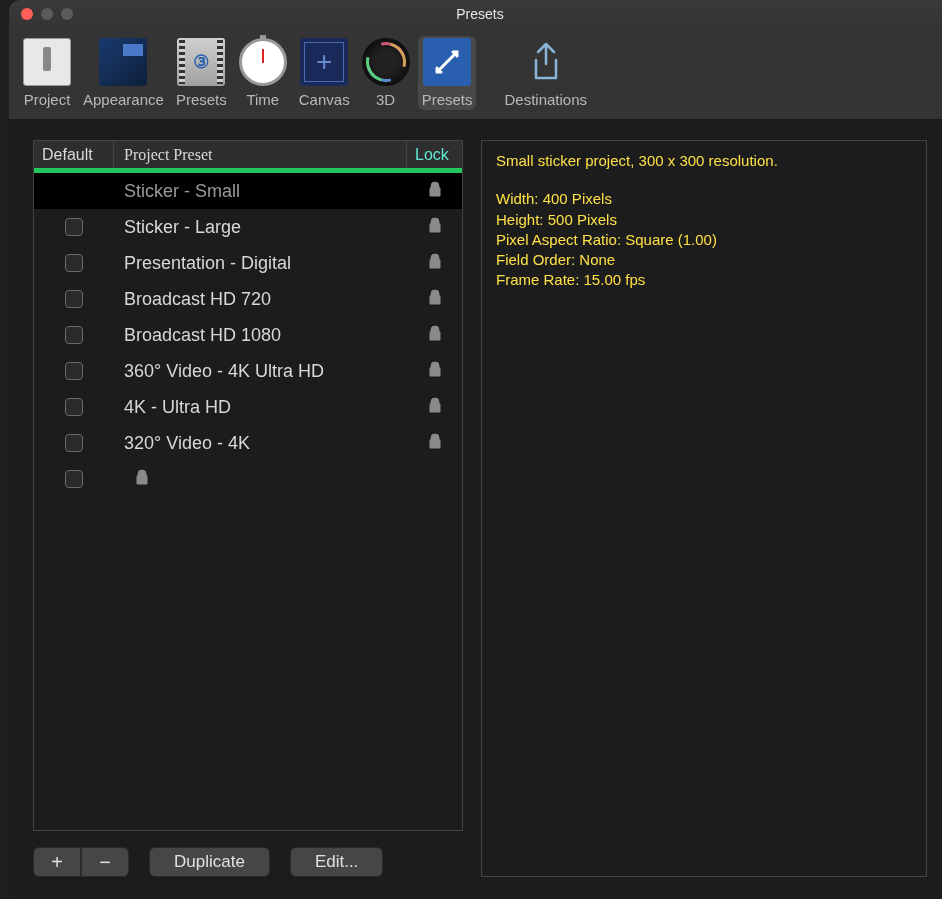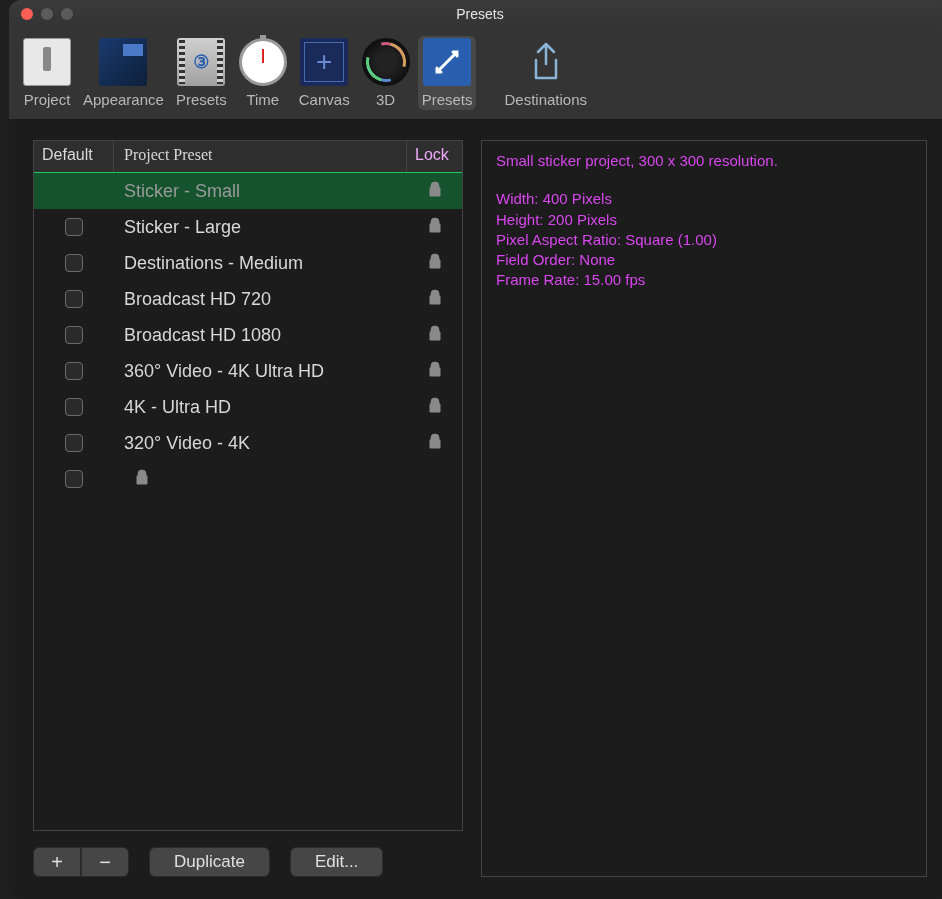--- a/index.html
+++ b/index.html
@@ -98,21 +98,21 @@
 .list-container {
   flex: 1;
   background: #1c1c1c;
   border: 1px solid #444;
   display: flex;
   flex-direction: column;
 }
 .list-header {
   display: flex;
   background: #2e2e2e;
-  border-bottom: 1px solid #22c55e;
+  border-bottom: 5px solid #22c55e;
   height: 32px;
 }
 .col-default {
   width: 80px;
   padding: 5px 8px;
   border-right: 1px solid #444;
   font-size: 16px;
   color: #d8d8d8;
 }
 .col-preset {
@@ -120,34 +120,34 @@
   padding: 5px 10px;
   border-right: 1px solid #444;
   font-size: 16px;
   color: #d8d8d8;
   font-family: Liberation Serif, serif;
 }
 .col-lock {
   width: 55px;
   padding: 5px 8px;
   font-size: 16px;
-  color: #f0abfc;
+  color: #5eead4;
   text-align: left;
 }
 .list-body {
   flex: 1;
   overflow: auto;
 }
 .list-row {
   display: flex;
   height: 36px;
   align-items: center;
 }
 .list-row.selected {
-  background: #14532d;
+  background: #000000;
 }
 .row-default {
   width: 80px;
   display: flex;
   justify-content: center;
   align-items: center;
 }
 .row-preset {
   flex: 1;
   padding: 0 10px;
@@ -170,21 +170,21 @@
   border-radius: 4px;
   background: #2a2a2a;
 }
 .lock-icon svg { width: 14px; height: 16px; }
 .right-panel {
   flex: 1;
   border: 1px solid #444;
   padding: 10px 14px;
   font-size: 15px;
   line-height: 1.35;
-  color: #d946ef;
+  color: #fde047;
 }
 .detail-line { white-space: nowrap; }
 .detail-gap { height: 18px; }
 .bottom-buttons {
   display: flex;
   gap: 20px;
   margin-top: 16px;
   align-items: center;
 }
 .btn-group {
@@ -317,21 +317,21 @@
               <div class="row-lock">
                 <span class="lock-icon"><svg viewBox="0 0 14 16">
                     <path d="M3 7 V5 a4 4 0 0 1 8 0 V7 M2 7 h10 v8 h-10 z" fill="#8a8a8a" stroke="#8a8a8a" stroke-width="1"></path>
                   </svg></span>
               </div>
             </div>
             <div class="list-row">
               <div class="row-default">
                 <div class="checkbox"></div>
               </div>
-              <div class="row-preset">Destinations - Medium</div>
+              <div class="row-preset">Presentation - Digital</div>
               <div class="row-lock">
                 <span class="lock-icon"><svg viewBox="0 0 14 16">
                     <path d="M3 7 V5 a4 4 0 0 1 8 0 V7 M2 7 h10 v8 h-10 z" fill="#8a8a8a" stroke="#8a8a8a" stroke-width="1"></path>
                   </svg></span>
               </div>
             </div>
             <div class="list-row">
               <div class="row-default">
                 <div class="checkbox"></div>
               </div>
@@ -404,20 +404,20 @@
           <div class="btn btn-minus">−</div>
         </div>
         <div class="btn btn-wide">Duplicate</div>
         <div class="btn btn-wide">Edit...</div>
       </div>
     </div>
     <div class="right-panel">
       <div class="detail-line">Small sticker project, 300 x 300 resolution.</div>
       <div class="detail-gap"></div>
       <div class="detail-line">Width: 400 Pixels</div>
-      <div class="detail-line">Height: 200 Pixels</div>
+      <div class="detail-line">Height: 500 Pixels</div>
       <div class="detail-line">Pixel Aspect Ratio: Square (1.00)</div>
       <div class="detail-line">Field Order: None</div>
       <div class="detail-line">Frame Rate: 15.00 fps</div>
     </div>
   </div>
 
 </div>
 
 </body></html>

